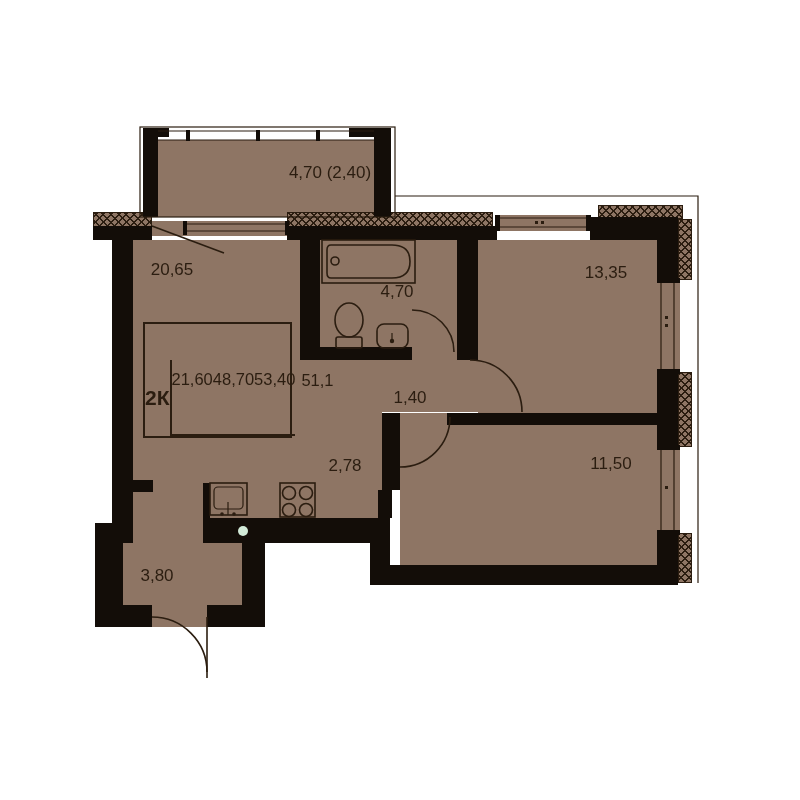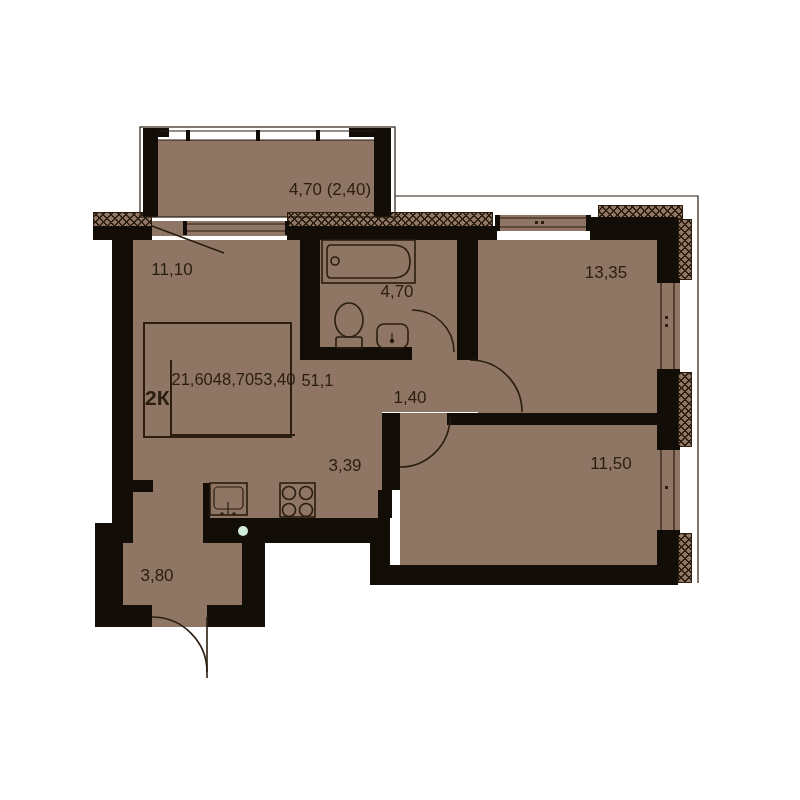--- a/index.html
+++ b/index.html
@@ -171,27 +171,27 @@
       <rect class="s" x="280" y="483" width="35" height="34"></rect>
       <circle class="s" cx="289" cy="493" r="6.5"></circle>
       <circle class="s" cx="306" cy="493" r="6.5"></circle>
       <circle class="s" cx="289" cy="510" r="6.5"></circle>
       <circle class="s" cx="306" cy="510" r="6.5"></circle>
     </g>
 
     <circle class="fdot" cx="243" cy="531" r="5"></circle>
   </svg>
 
-  <div class="lbl" style="left:330px;top:190px">4,70 (2,40)</div>
-  <div class="lbl" style="left:172px;top:270px">11,10</div>
+  <div class="lbl" style="left:330px;top:173px">4,70 (2,40)</div>
+  <div class="lbl" style="left:172px;top:270px">20,65</div>
   <div class="lbl" style="left:397px;top:292px">4,70</div>
   <div class="lbl" style="left:606px;top:273px">13,35</div>
   <div class="lbl" style="left:410px;top:398px">1,40</div>
   <div class="lbl" style="left:611px;top:464px">11,50</div>
-  <div class="lbl" style="left:345px;top:466px">3,39</div>
+  <div class="lbl" style="left:345px;top:466px">2,78</div>
   <div class="lbl" style="left:157px;top:576px">3,80</div>
 
   <div class="info-table">
     <div class="it-type">2К</div>
     <div class="it-rows">
       <div class="it-row">21,60</div>
       <div class="it-row">48,70</div>
       <div class="it-row">53,40</div>
       <div class="it-row">51,1</div>
     </div>

